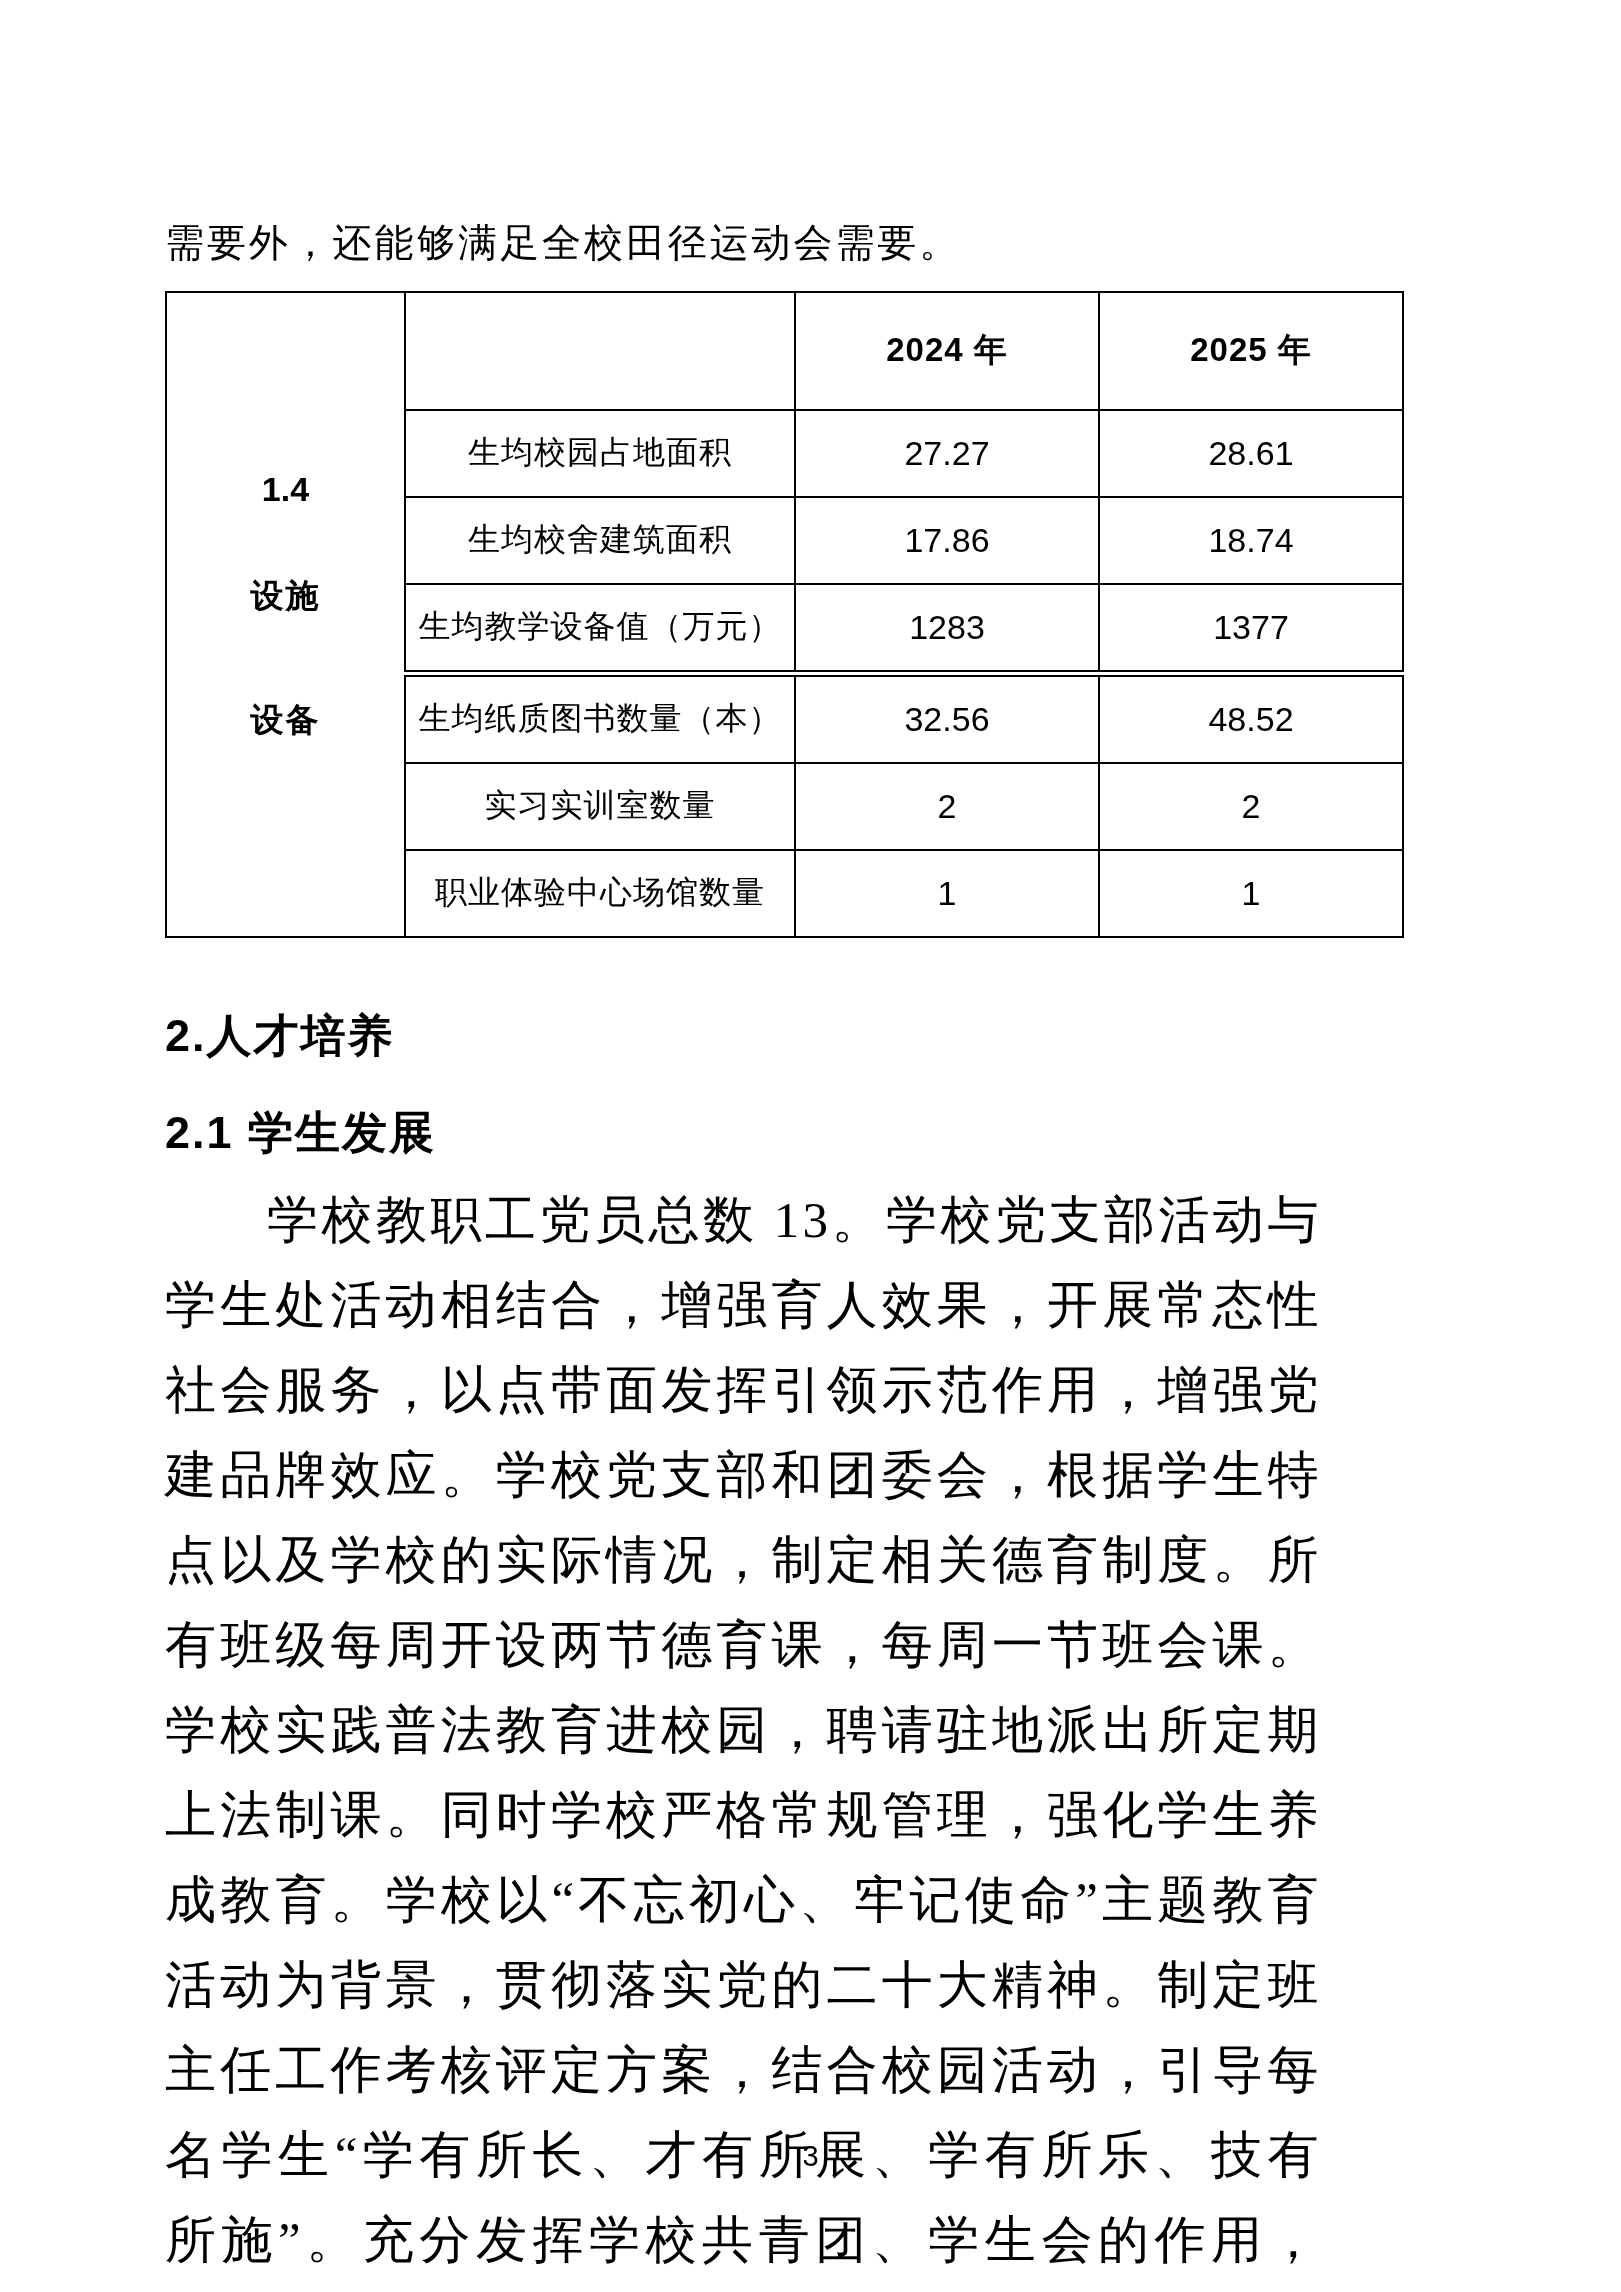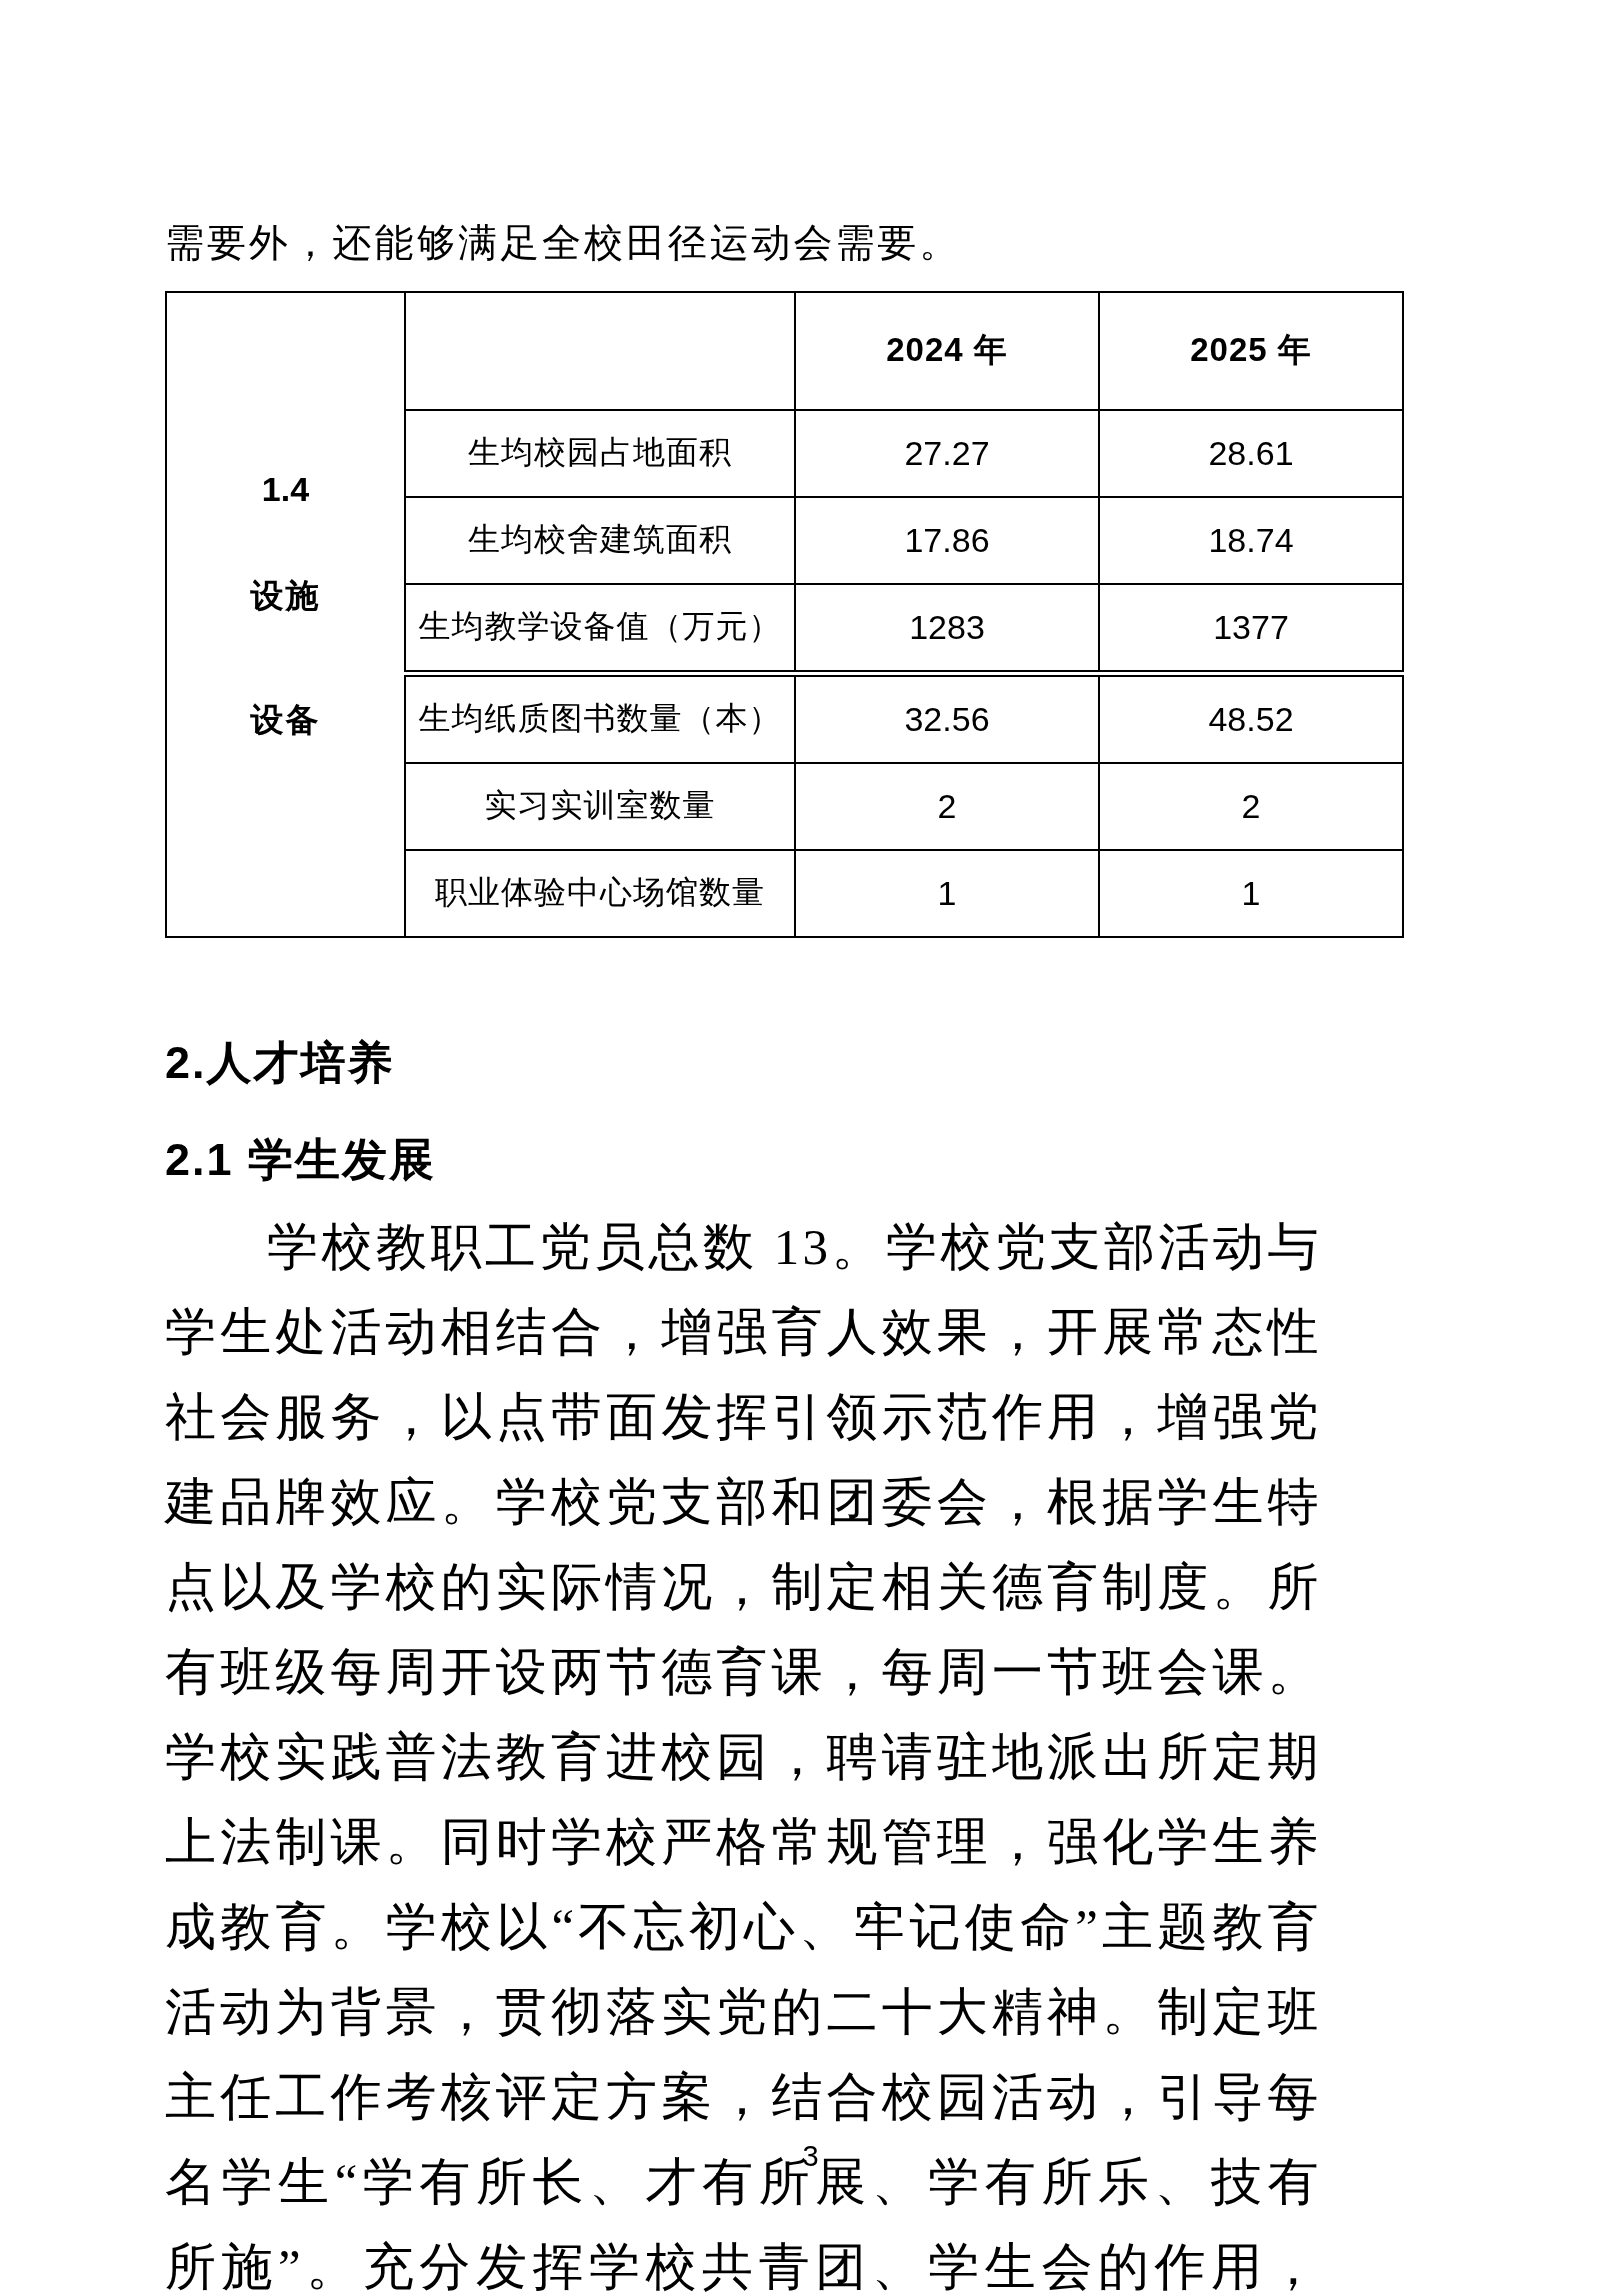--- a/index.html
+++ b/index.html
@@ -77,21 +77,21 @@
   .cat-line:last-child { margin-bottom: 16px; }
   
   tr.split-row td { border-top: 7.8px double #000; }
   
   .h-sec, .h-sub, .h-subsub {
     font-family: "Liberation Sans", "DejaVu Sans", sans-serif;
     font-weight: bold;
     margin: 0;
     letter-spacing: 2px;
   }
-  .h-sec    { font-size: 45px; margin-top: 95px; }
+  .h-sec    { font-size: 45px; margin-top: 68px; }
   .h-sub    { font-size: 45px; margin-top: 37px; }
   .h-subsub { font-size: 42px; margin-top: 45px; }
   
   .body-para {
     margin: 15.7px 0 0 0;
     font-size: 51px;
     line-height: 85px;
     letter-spacing: 3.4px;
     text-align: justify;
     text-indent: 2em;

